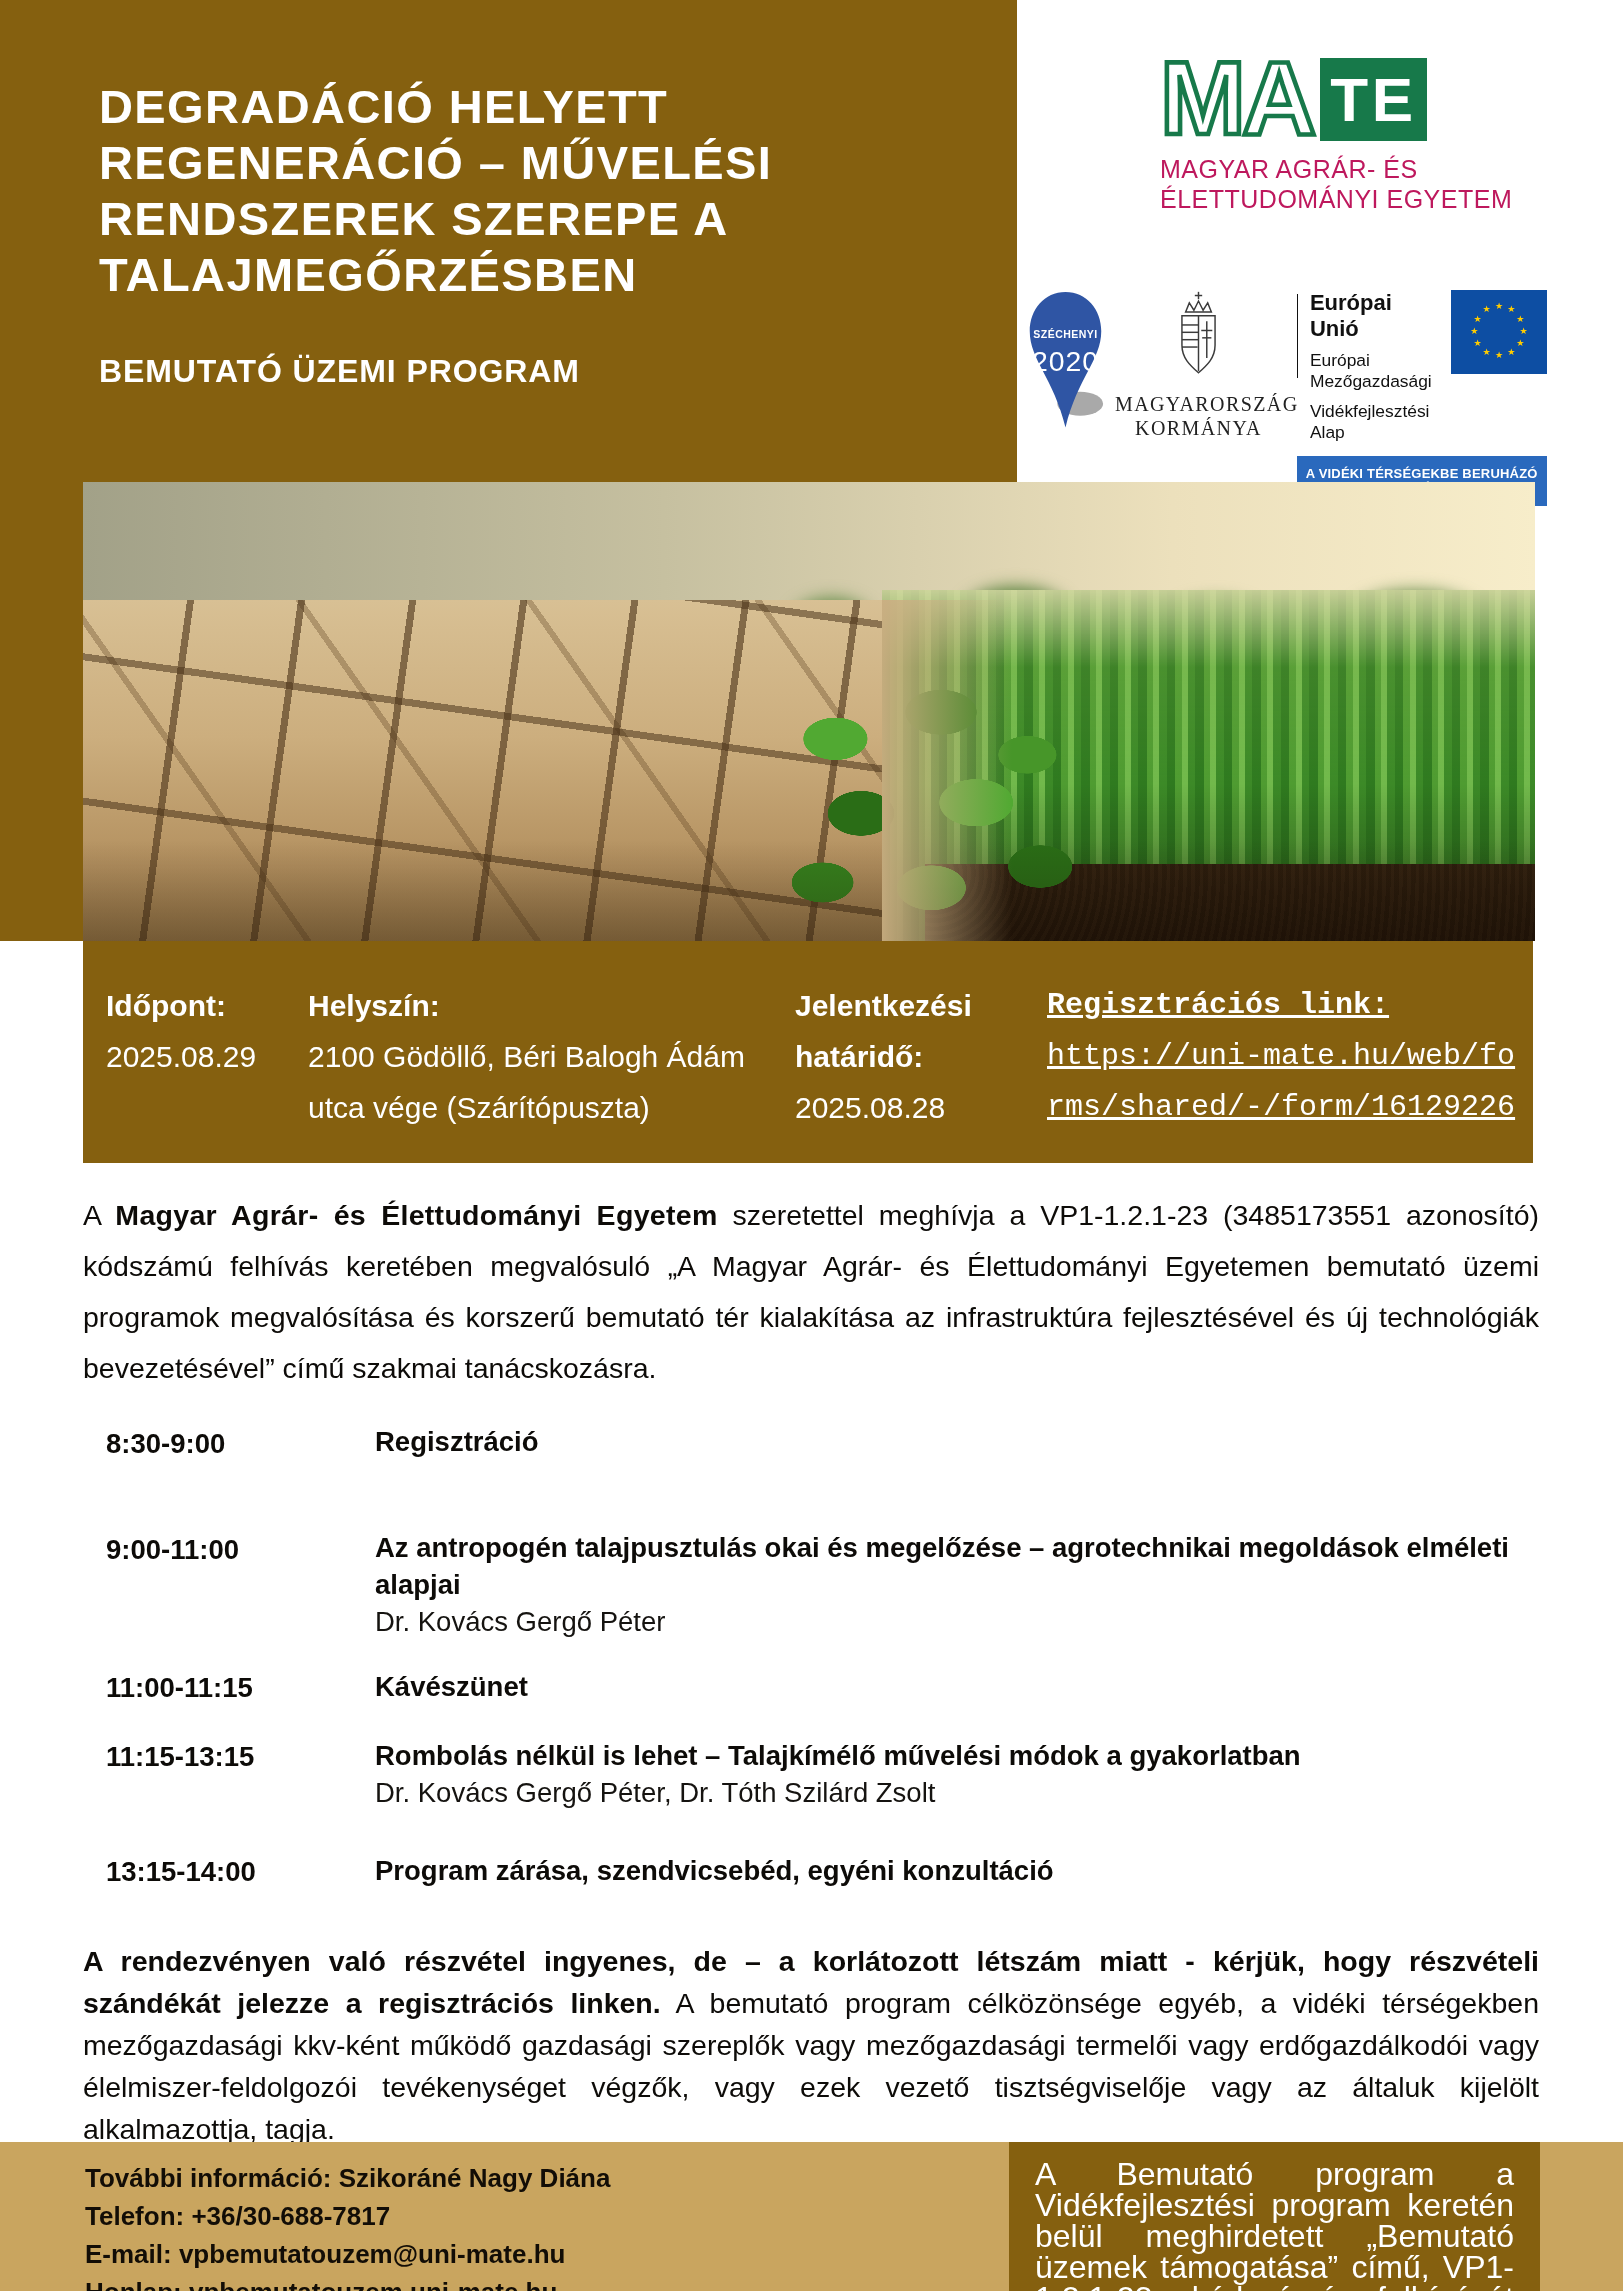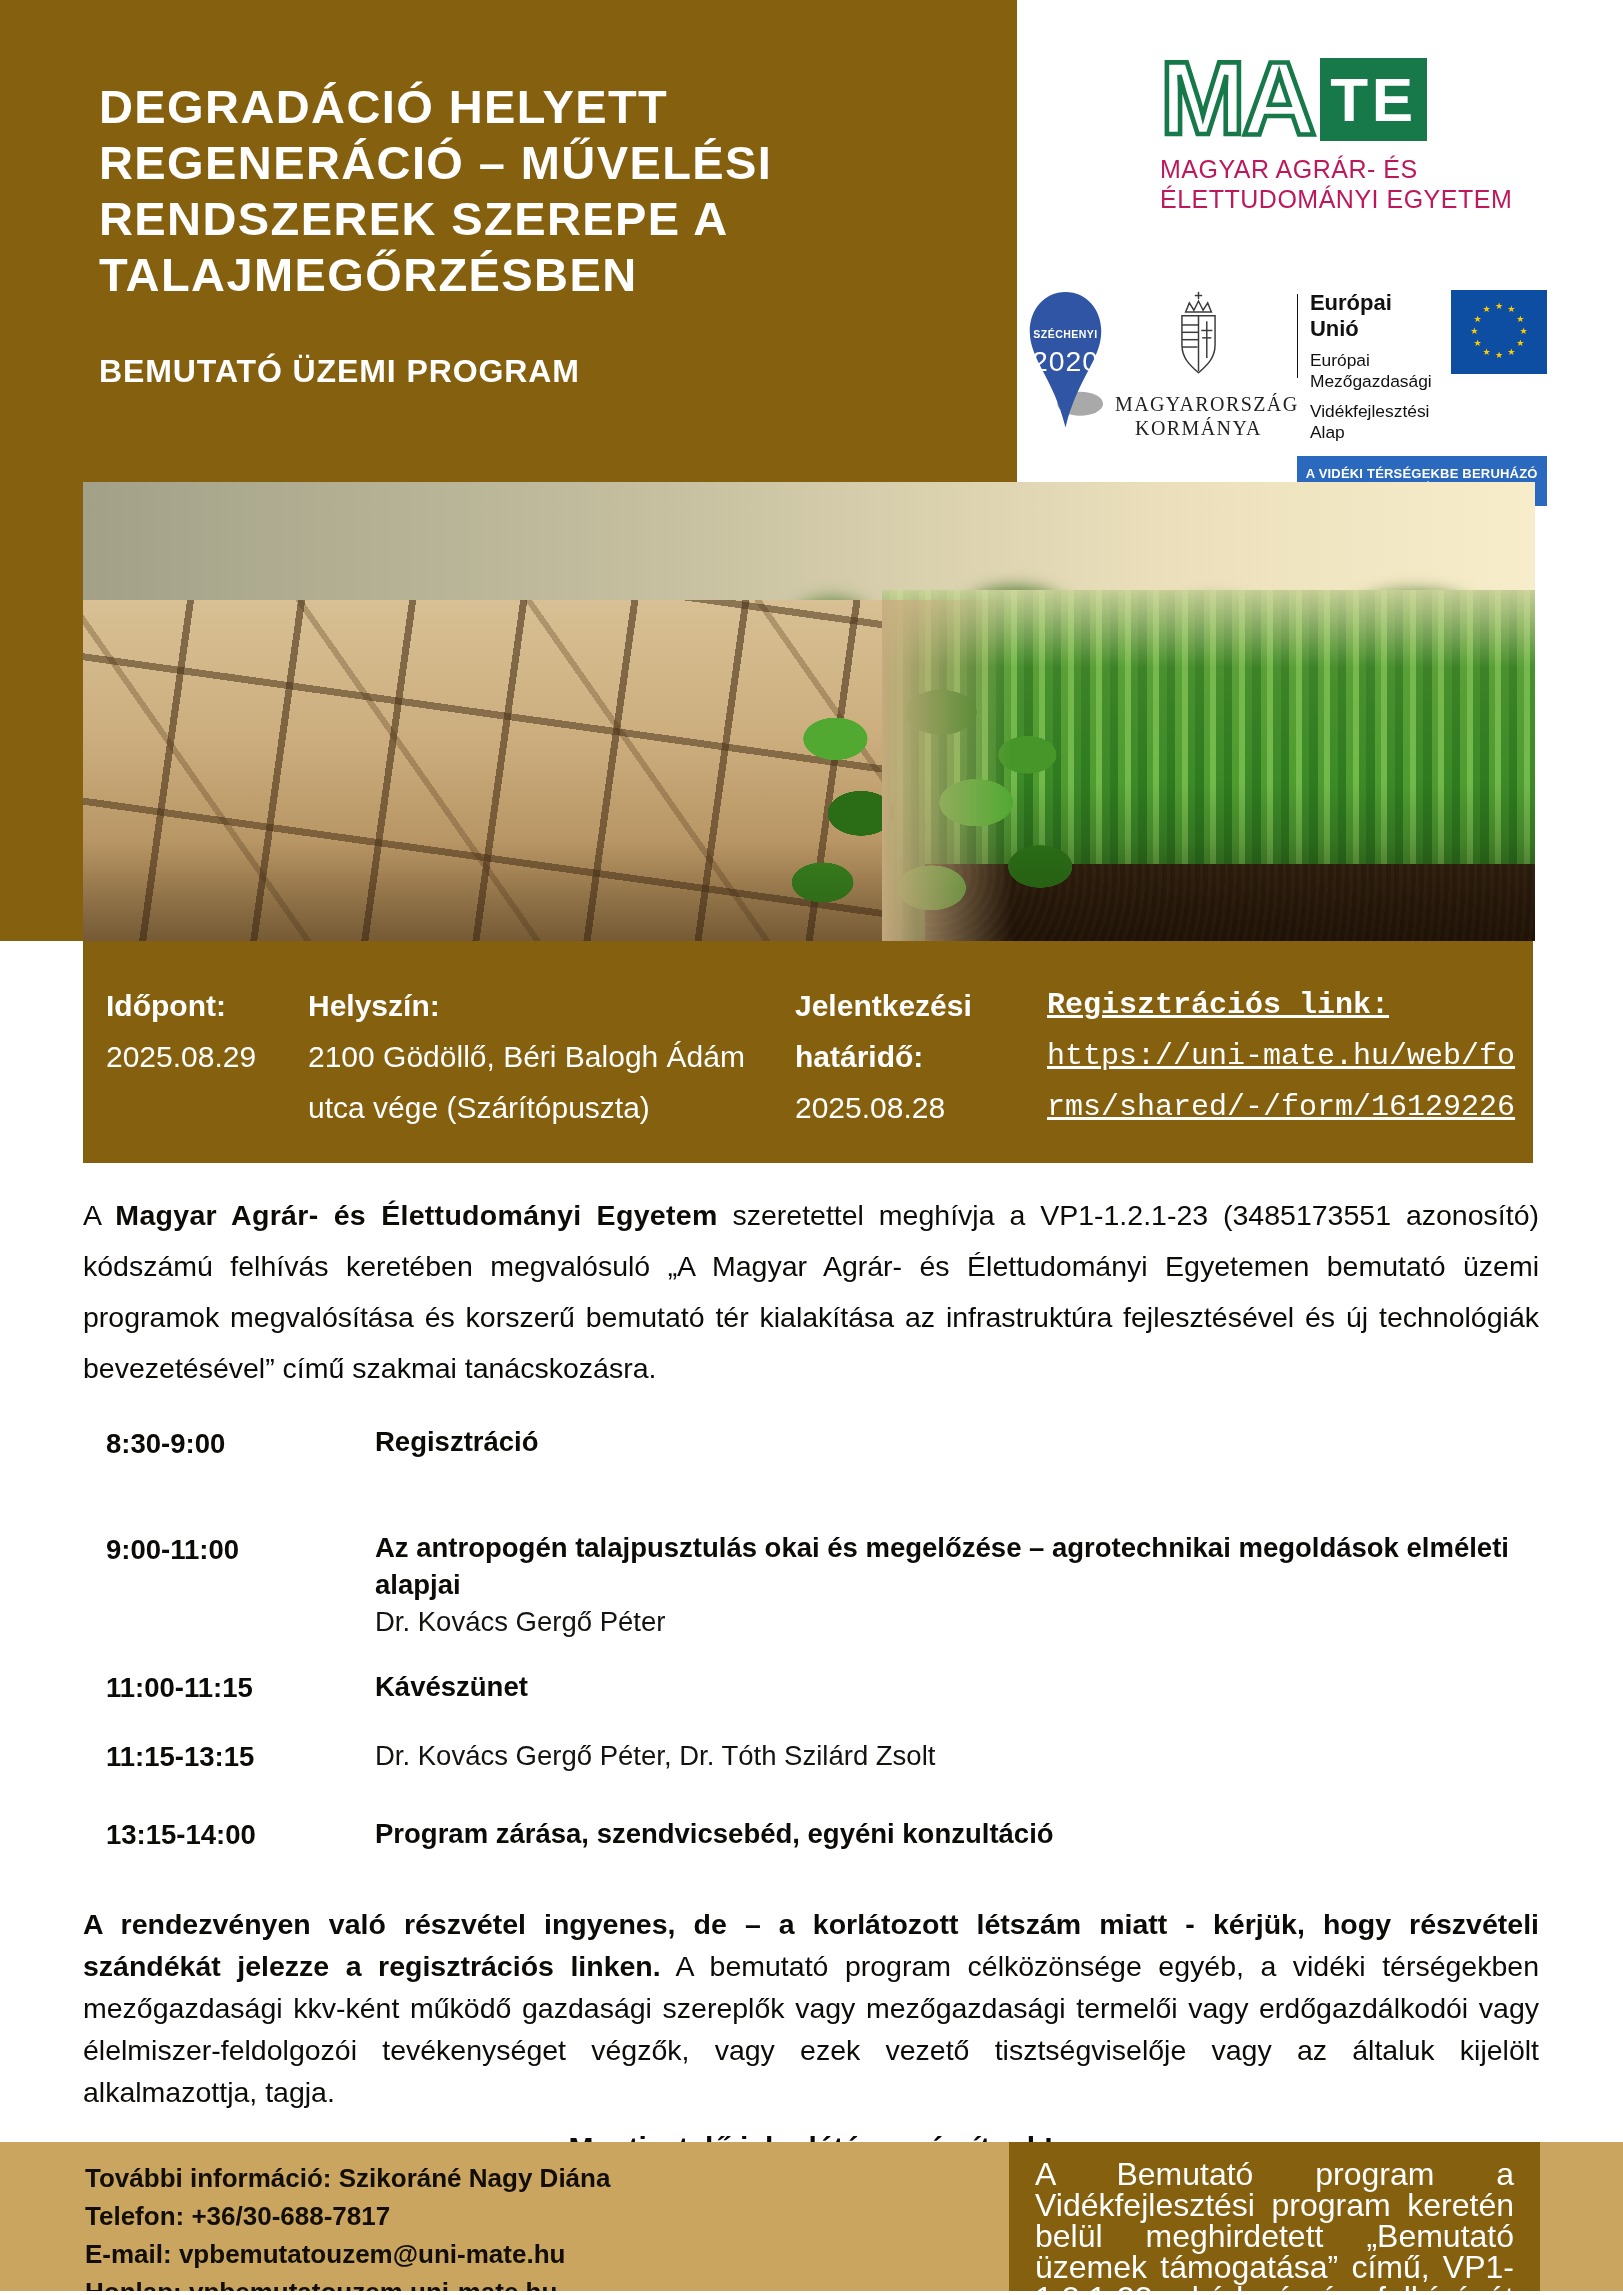--- a/index.html
+++ b/index.html
@@ -246,20 +246,21 @@
     <div class="srow mb3">
       <div class="stime">11:00-11:15</div>
       <div>
           <div class="stitle">Kávészünet</div>
            <div class="sspeaker"></div>
         </div>
     </div>
     <div class="srow mb4">
       <div class="stime">11:15-13:15</div>
       <div>
+          <div class="stitle">Rombolás nélkül is lehet – Talajkímélő művelési módok a gyakorlatban</div>
            <div class="sspeaker">Dr. Kovács Gergő Péter, Dr. Tóth Szilárd Zsolt</div>
         </div>
     </div>
     <div class="srow mb5">
       <div class="stime">13:15-14:00</div>
       <div>
           <div class="stitle">Program zárása, szendvicsebéd, egyéni konzultáció</div>
            <div class="sspeaker"></div>
         </div>
     </div>

